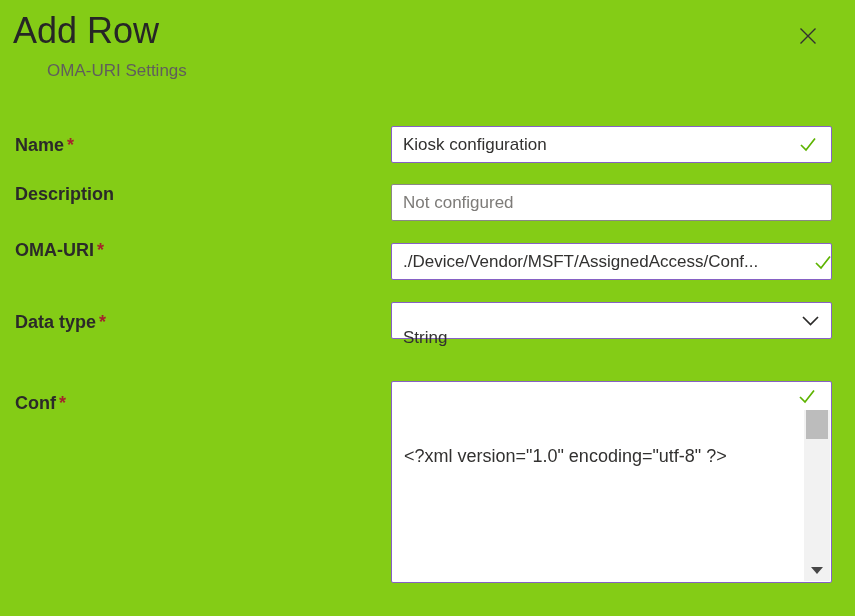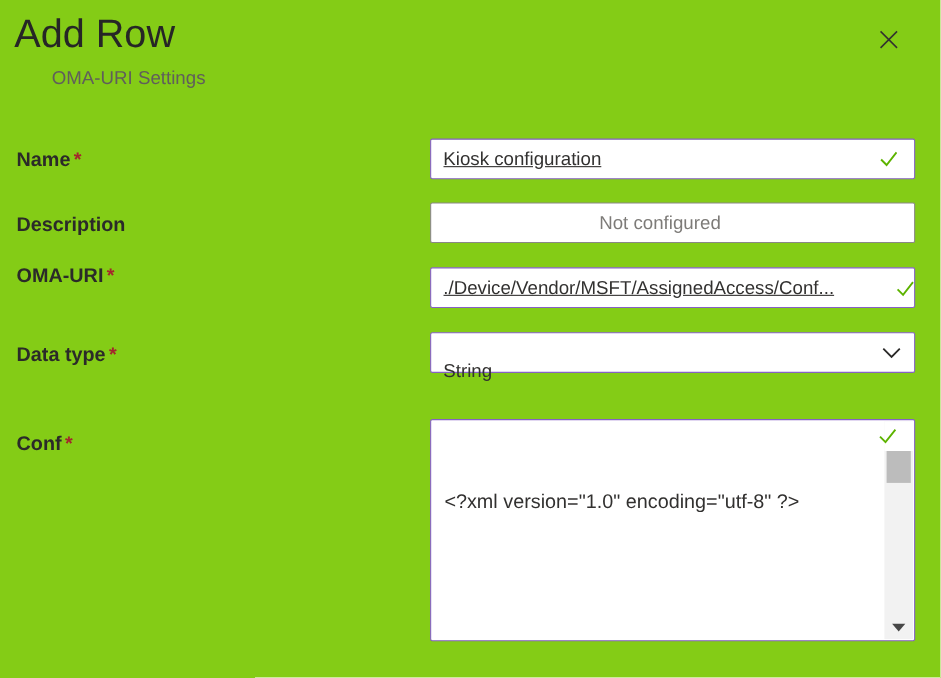--- a/index.html
+++ b/index.html
@@ -58,21 +58,21 @@
     width: 441px; height: 37px;
     border: 1px solid #8a8886;
     border-radius: 2px;
     font-family: "Liberation Sans", "DejaVu Sans", sans-serif;
     font-size: 17px;
     color: #323130;
     padding: 0 34px 0 11px;
     background: #ffffff;
     outline: none;
   }
-  .txt-input.focus-purple { border-color: #8661c5; text-decoration: underline; }
+  .txt-input.focus-purple { border-color: #8661c5; }
   .txt-input::placeholder { color: #7d7b78; opacity: 1; }
   .check-float {
     position: absolute;
     width: 18px; height: 18px;
     z-index: 3;
     pointer-events: none;
   }
   .select-box {
     position: absolute;
     left: 391px;
@@ -162,24 +162,24 @@
   <div class="fld-label" style="top:135px">
     <span>Name</span><span class="req">*</span>
   </div>
   <input class="txt-input focus-purple" style="top: 126px;" type="text" value="Kiosk configuration">
   <span class="check-float" style="left:799px; top:135px">
     <svg width="18" height="18" viewBox="0 0 18 18">
       <path d="M2 10 L7 15 L16 3.5" stroke="#5db300" stroke-width="1.7" fill="none"></path>
     </svg>
   </span>
 
-  <div class="fld-label" style="top:194px">
+  <div class="fld-label" style="top:184px">
     <span>Description</span>
   </div>
-  <input class="txt-input" style="top: 184px; text-align: center;" type="text" placeholder="Not configured">
+  <input class="txt-input" style="top: 184px;" type="text" placeholder="Not configured">
 
   <div class="fld-label" style="top:240px">
     <span>OMA-URI</span><span class="req">*</span>
   </div>
   <input class="txt-input focus-purple" style="top: 243px; padding-right: 12px;" type="text" value="./Device/Vendor/MSFT/AssignedAccess/Conf...">
   <span class="check-float" style="left:814px; top:253px">
     <svg width="18" height="18" viewBox="0 0 18 18">
       <path d="M2 10 L7 15 L16 3.5" stroke="#5db300" stroke-width="1.7" fill="none"></path>
     </svg>
   </span>

